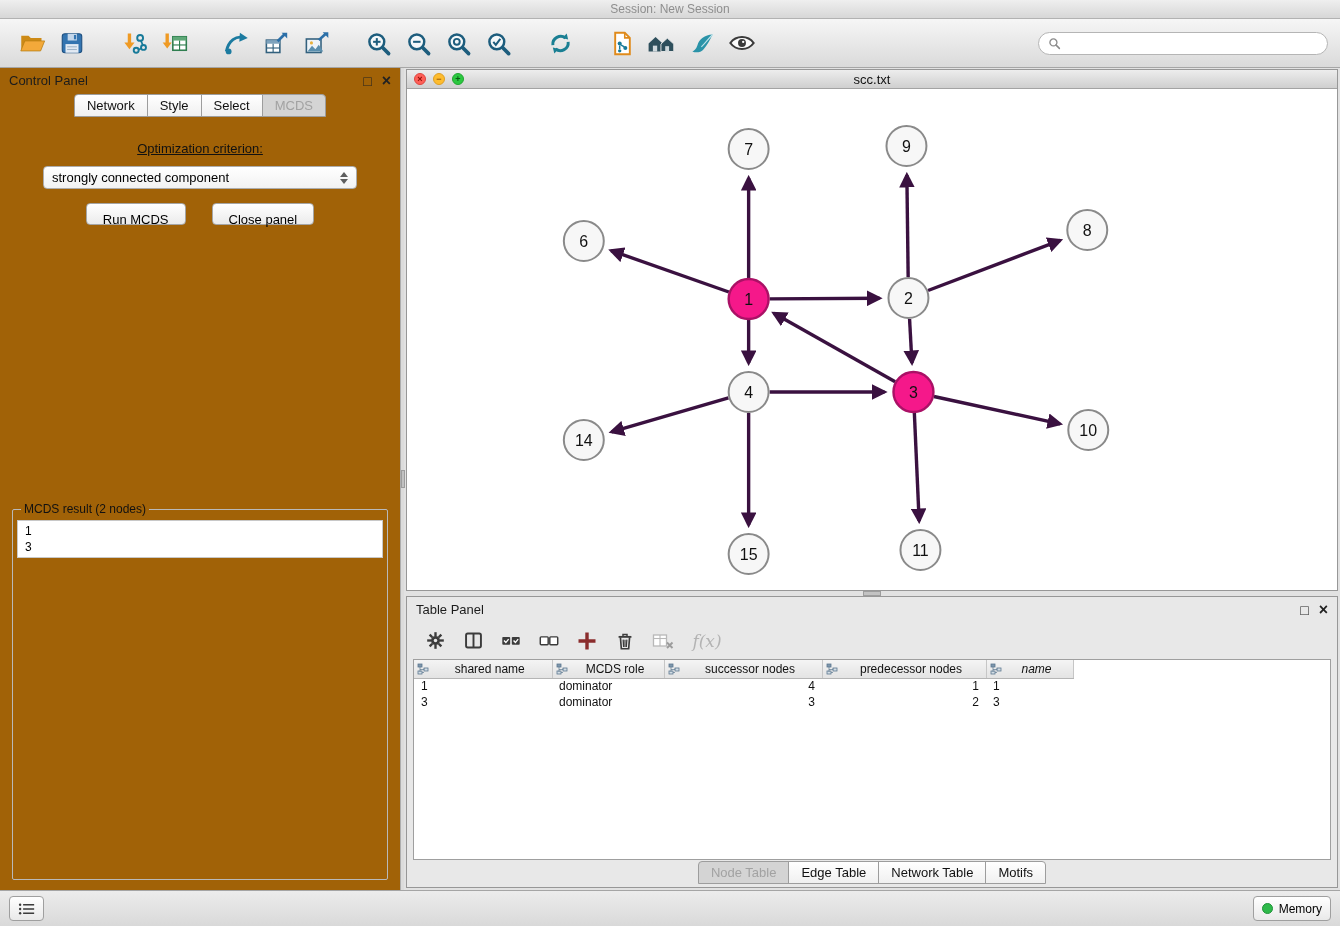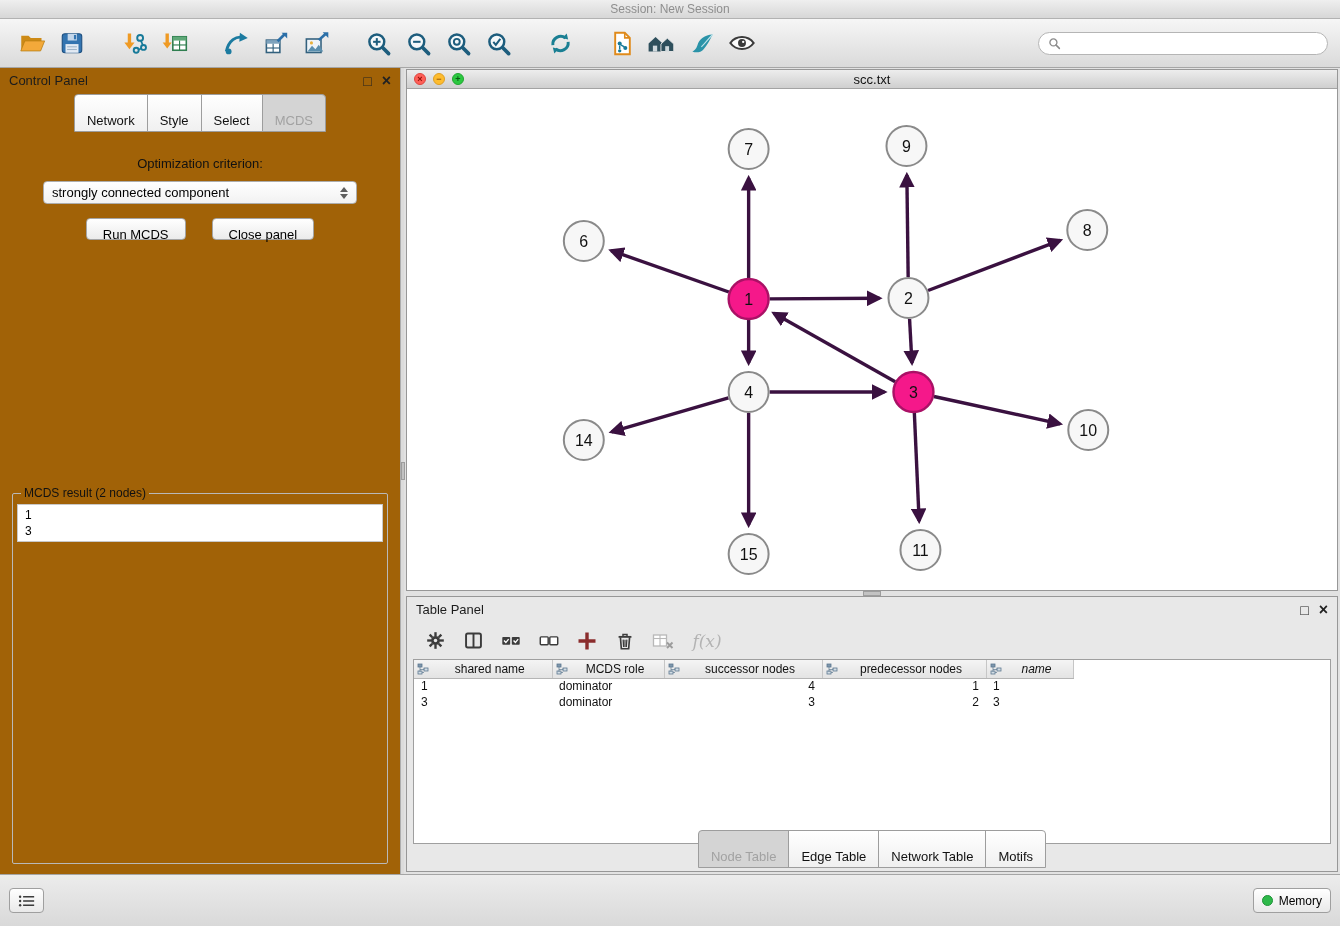--- a/index.html
+++ b/index.html
@@ -25,28 +25,28 @@
   .main { flex:1; display:flex; min-height:0; }
 
   
   .control-panel { width:400px; flex:0 0 auto; background:#a16207; display:flex; flex-direction:column; }
   .panel-header { height:25px; display:flex; align-items:center; padding:0 9px; font-size:13px; color:#1c1c1c; flex:0 0 auto; }
   .panel-controls { margin-left:auto; display:flex; gap:10px; align-items:center; }
   .pc-btn { font-size:14px; color:#222; line-height:14px; cursor:default; background:none; border:none; font-family:"Liberation Sans",sans-serif; }
   .pc-btn.close { font-weight:bold; font-size:16px; }
 
   .tabs-row { display:flex; justify-content:center; padding:1px 0 0; flex:0 0 auto; }
-  .tab { border:1px solid #9d9d9d; background:linear-gradient(#ffffff,#f0f0f0); padding:18px 12px 3px;
+  .tab { border:1px solid #9d9d9d; background:linear-gradient(#ffffff,#f0f0f0); padding:3px 12px 3px;
          font-size:13px; color:#111; margin-left:-1px; cursor:default; }
   .tab:first-child { border-radius:4px 0 0 0; margin-left:0; }
   .tab:last-child { border-radius:0 4px 0 0; }
   .tab.active { background:#d4d4d4; color:#a2a2a2; }
 
   .cp-content { flex:1; display:flex; flex-direction:column; min-height:0; padding:0 12px 10px; }
-  .opt-label { text-align:center; margin-top:24px; font-size:13px; color:#111; }
+  .opt-label { text-align:center; margin-top:24px; font-size:13px; color:#111;text-decoration:underline; }
   .dropdown { margin:10px auto 0; width:314px; height:23px; background:linear-gradient(#ffffff,#f2f2f2);
               border:1px solid #adadad; border-radius:4px; display:flex; align-items:center; padding:0 8px; font-size:13px;gap:16px; }
   .dd-stepper { margin-left:auto; display:flex; flex-direction:column; gap:2px; align-items:center; }
   .tri-up { width:0; height:0; border-left:4px solid transparent; border-right:4px solid transparent; border-bottom:5px solid #5e5e5e; }
   .tri-dn { width:0; height:0; border-left:4px solid transparent; border-right:4px solid transparent; border-top:5px solid #5e5e5e; }
   .btn-row { display:flex; justify-content:center; gap:26px; margin-top:14px; }
   .aqua-btn { height:22px; padding:8px 16px; font-size:13px; font-family:"Liberation Sans",sans-serif;
               background:linear-gradient(#ffffff,#ebebeb); border:1px solid #a5a5a5; border-radius:4px; cursor:default; }
   .result-fieldset { margin-top:auto; height:378px; border:1px solid #b9b9b9; border-radius:2px; padding:4px; display:flex; flex-direction:column; }
   .result-fieldset legend { font-size:12px; color:#111; padding:0 3px; margin-left:4px; }
@@ -82,21 +82,21 @@
   .table-wrap { flex:1; margin:0 6px; background:#fff; border:1px solid #9f9f9f; overflow:hidden; min-height:0; }
   table.data { border-collapse:collapse; table-layout:fixed; font-size:12px; }
   table.data th { position:relative; height:18px; background:linear-gradient(#f4f4f4,#e3e3e3);
                   border-right:1px solid #c6c6c6; border-bottom:1px solid #b5b5b5; font-weight:normal; text-align:center;
                   font-size:12px; color:#111; padding:0 4px 0 18px; overflow:hidden; white-space:nowrap; }
   table.data th .col-icon { position:absolute; left:3px; top:3px; }
   table.data td { height:16px; padding:0 7px; color:#111; white-space:nowrap; overflow:hidden; }
   .tp-tabs { height:27px; flex:0 0 auto; display:flex; justify-content:center; align-items:flex-end; padding-bottom:3px; }
 
   
-  .statusbar { height:52px; flex:0 0 auto; background:linear-gradient(#ececec,#d9d9d9); border-top:1px solid #a5a5a5;
+  .statusbar { height:36px; flex:0 0 auto; background:linear-gradient(#ececec,#d9d9d9); border-top:1px solid #a5a5a5;
                display:flex; align-items:center; padding:0 9px; }
   .sb-btn { height:25px; border:1px solid #9f9f9f; border-radius:4px; background:linear-gradient(#ffffff,#e9e9e9);
             display:flex; align-items:center; justify-content:center; padding:0 8px; gap:6px; font-size:12px;
             font-family:"Liberation Sans",sans-serif; cursor:default; }
   .memory-btn { margin-left:auto; }
   .green-dot { width:11px; height:11px; border-radius:50%; background:#2eb94a; border:1px solid #1f9238; display:inline-block; }
 </style>
 </head>
 <body>
 

